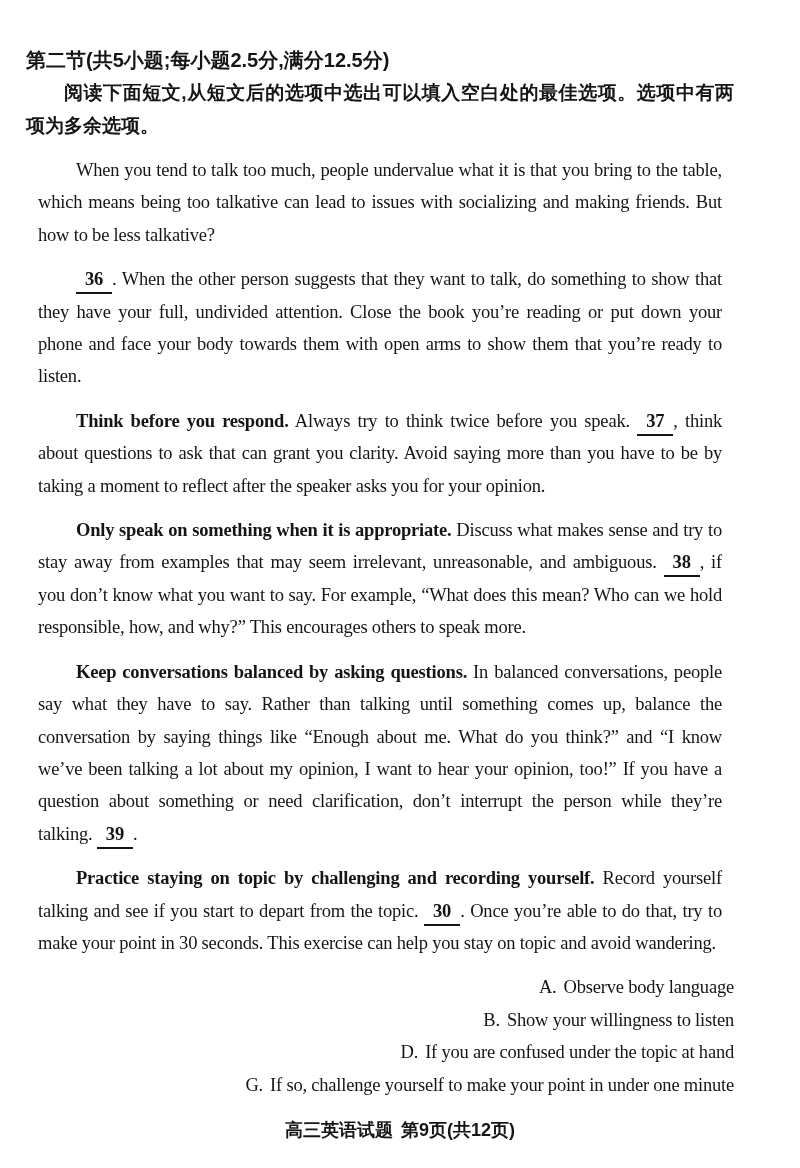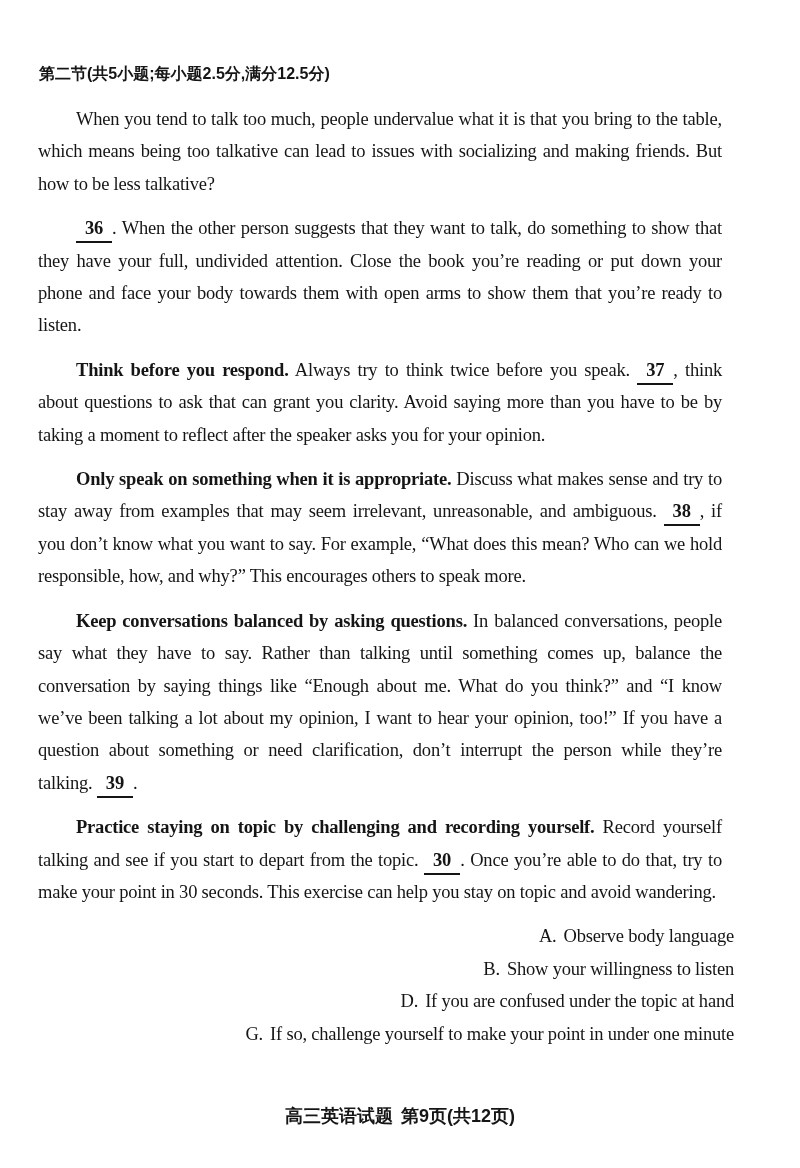--- a/index.html
+++ b/index.html
@@ -15,23 +15,23 @@
     background: #ffffff;
     color: #151515;
     padding: 44px 66px 0 26px;
     font-family: "Liberation Serif", "DejaVu Serif", serif;
     font-size: 18.5px;
     line-height: 32.4px;
     letter-spacing: -0.2px;
     overflow: hidden;
   }
   .section-title {
-    margin: 13px;
+    margin: 0;
     font-family: "Liberation Sans", "DejaVu Sans", sans-serif;
-    font-size: 16px;
+    font-size: 20px;
     line-height: 33px;
     font-weight: 700;
     letter-spacing: 0;
   }
   .cn-instructions {
     margin: 0;
     font-family: "Liberation Sans", "DejaVu Sans", sans-serif;
     font-size: 19px;
     line-height: 32.5px;
     font-weight: 700;
@@ -51,37 +51,38 @@
     padding: 0 9px;
     font-weight: 700;
     line-height: 26px;
     text-indent: 0;
   }
   .options p.option { margin: 0; text-align: right; }
   .option-key { margin-right: 7px; }
   .page-footer {
     position: absolute;
     left: 0;
-    bottom: 36px;
+    bottom: 22px;
     width: 100%;
     text-align: center;
     font-family: "Liberation Sans", "DejaVu Sans", sans-serif;
     font-size: 18px;
     font-weight: 700;
     letter-spacing: 0;
   }
   .page-footer .sep { display: inline-block; width: 8px; }
 </style>
 </head>
 <body>
 
 <div class="page">
 
   <h2 class="section-title">第二节(共5小题;每小题2.5分,满分12.5分)</h2>
 
+  <p class="cn-instructions">阅读下面短文,从短文后的选项中选出可以填入空白处的最佳选项。选项中有两项为多余选项。</p>
 
   <div class="passage" id="passage">
       <p class="para"><span>When you tend to talk too much, people undervalue what it is that you bring to the table, which means being too talkative can lead to issues with socializing and making friends. But how to be less talkative?</span></p>
       <p class="para"><span class="blank">36</span><span>. When the other person suggests that they want to talk, do something to show that they have your full, undivided attention. Close the book you’re reading or put down your phone and face your body towards them with open arms to show them that you’re ready to listen.</span></p>
       <p class="para"><b>Think before you respond.</b><span> Always try to think twice before you speak. </span><span class="blank">37</span><span>, think about questions to ask that can grant you clarity. Avoid saying more than you have to be by taking a moment to reflect after the speaker asks you for your opinion.</span></p>
       <p class="para"><b>Only speak on something when it is appropriate.</b><span> Discuss what makes sense and try to stay away from examples that may seem irrelevant, unreasonable, and ambiguous. </span><span class="blank">38</span><span>, if you don’t know what you want to say. For example, “What does this mean? Who can we hold responsible, how, and why?”  This encourages others to speak more.</span></p>
       <p class="para"><b>Keep conversations balanced by asking questions.</b><span> In balanced conversations, people say what they have to say. Rather than talking until something comes up, balance the conversation by saying things like “Enough about me. What do you think?” and “I know we’ve been talking a lot about my opinion, I want to hear your opinion, too!” If you have a question about something or need clarification, don’t interrupt the person while they’re talking. </span><span class="blank">39</span><span>.</span></p>
       <p class="para"><b>Practice staying on topic by challenging and recording yourself.</b><span> Record yourself talking and see if you start to depart from the topic. </span><span class="blank">30</span><span>. Once you’re able to do that, try to make your point in 30 seconds. This exercise can help you stay on topic and avoid wandering.</span></p>
     </div>
 

